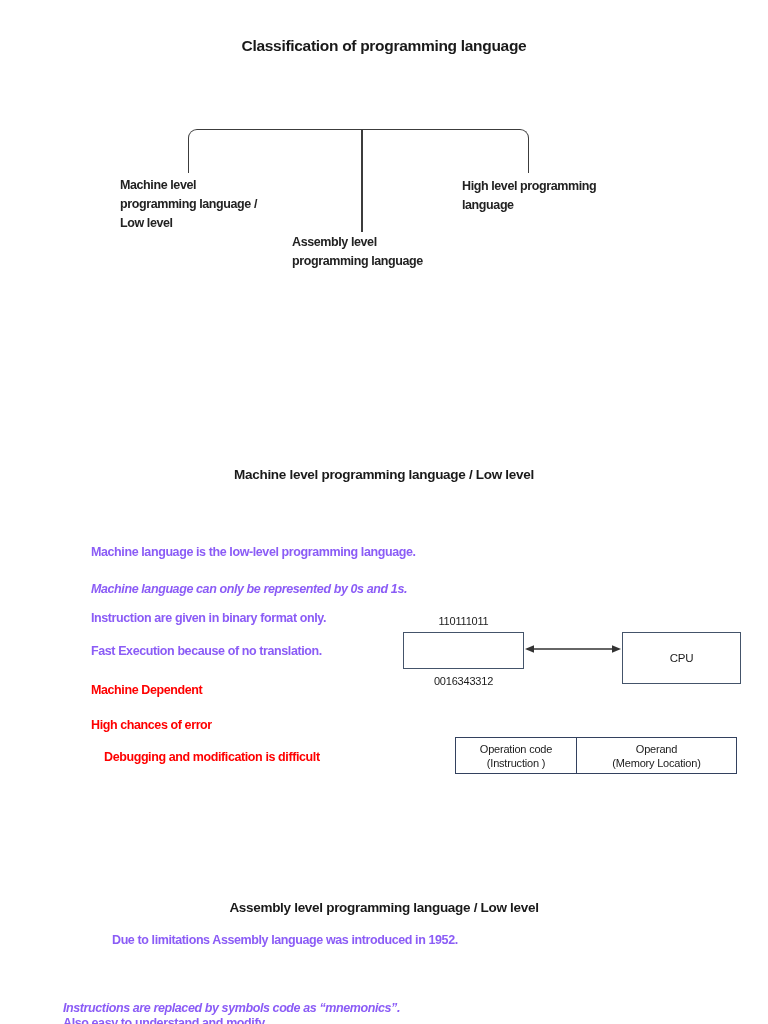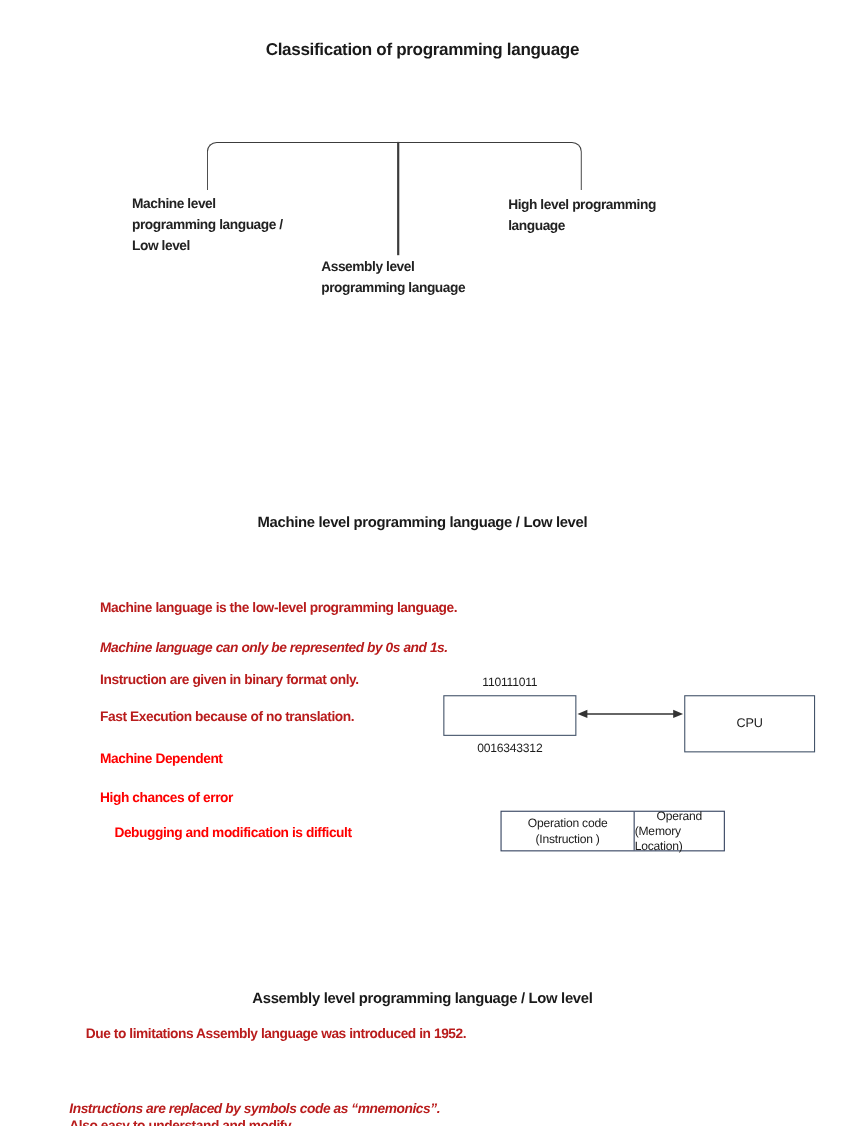--- a/index.html
+++ b/index.html
@@ -23,33 +23,33 @@
     border-top:1.4px solid #3c3c3c;border-left:1.4px solid #3c3c3c;border-right:1.4px solid #3c3c3c;
     border-radius:9px 9px 0 0;
   }
   .stem{left:361px;top:129px;width:1.5px;height:103px;background:#3c3c3c;}
   .tree-label{
     font-size:12.5px;font-weight:700;letter-spacing:-0.4px;line-height:19px;
     white-space:pre-line;color:#222222;
   }
   
   .pt{font-size:12.5px;font-weight:700;letter-spacing:-0.4px;white-space:nowrap;}
-  .blue{color:#b91c1c;}
+  .blue{color:#8b5cf6;}
   .red{color:#fe0000;}
   .italic{font-style:italic;}
   
   .box{
     border:1.4px solid #44546a;background:#ffffff;box-sizing:border-box;
     display:flex;flex-direction:column;align-items:center;justify-content:center;
   }
   .box .ln{font-size:11px;line-height:14px;color:#1b1b1b;letter-spacing:-0.2px;}
   .cpu-box .ln{font-size:11.5px;}
   
   .optable{
-    left:455px;top:737px;width:204px;height:37px;box-sizing:border-box;
+    left:455px;top:737px;width:282px;height:37px;box-sizing:border-box;
     border:1.6px solid #33415e;display:flex;background:#ffffff;
   }
   .optable .cell{
     display:flex;flex-direction:column;align-items:center;justify-content:center;box-sizing:border-box;
   }
   .optable .cell.c1{width:121px;border-right:1.6px solid #33415e;}
   .optable .cell.c2{flex:1;}
   .optable .ln{font-size:11px;line-height:14px;color:#1b1b1b;letter-spacing:-0.2px;}
 </style>
 </head>
@@ -101,18 +101,18 @@
       <div class="ln">(Instruction )</div>
     </div>
     <div class="cell c2">
       <div class="ln">Operand</div>
       <div class="ln">(Memory Location)</div>
     </div>
   </div>
 
   <div class="abs section-heading" style="top:900px;">Assembly level programming language / Low level</div>
 
-  <div class="abs pt blue" style="left:46px;top:933px;padding-left:32px;">Due to limitations Assembly language was introduced in 1952.</div>
+  <div class="abs pt blue" style="left:80px;top:933px;padding-left:32px;">Due to limitations Assembly language was introduced in 1952.</div>
   <div class="abs pt blue italic" style="left:63px;top:1001px;">Instructions are replaced by symbols code as “mnemonics”.</div>
 
   <div class="abs pt blue" style="left:63px;top:1016px;">Also easy to understand and modify.</div>
 
 </div>
 
 </body></html>

